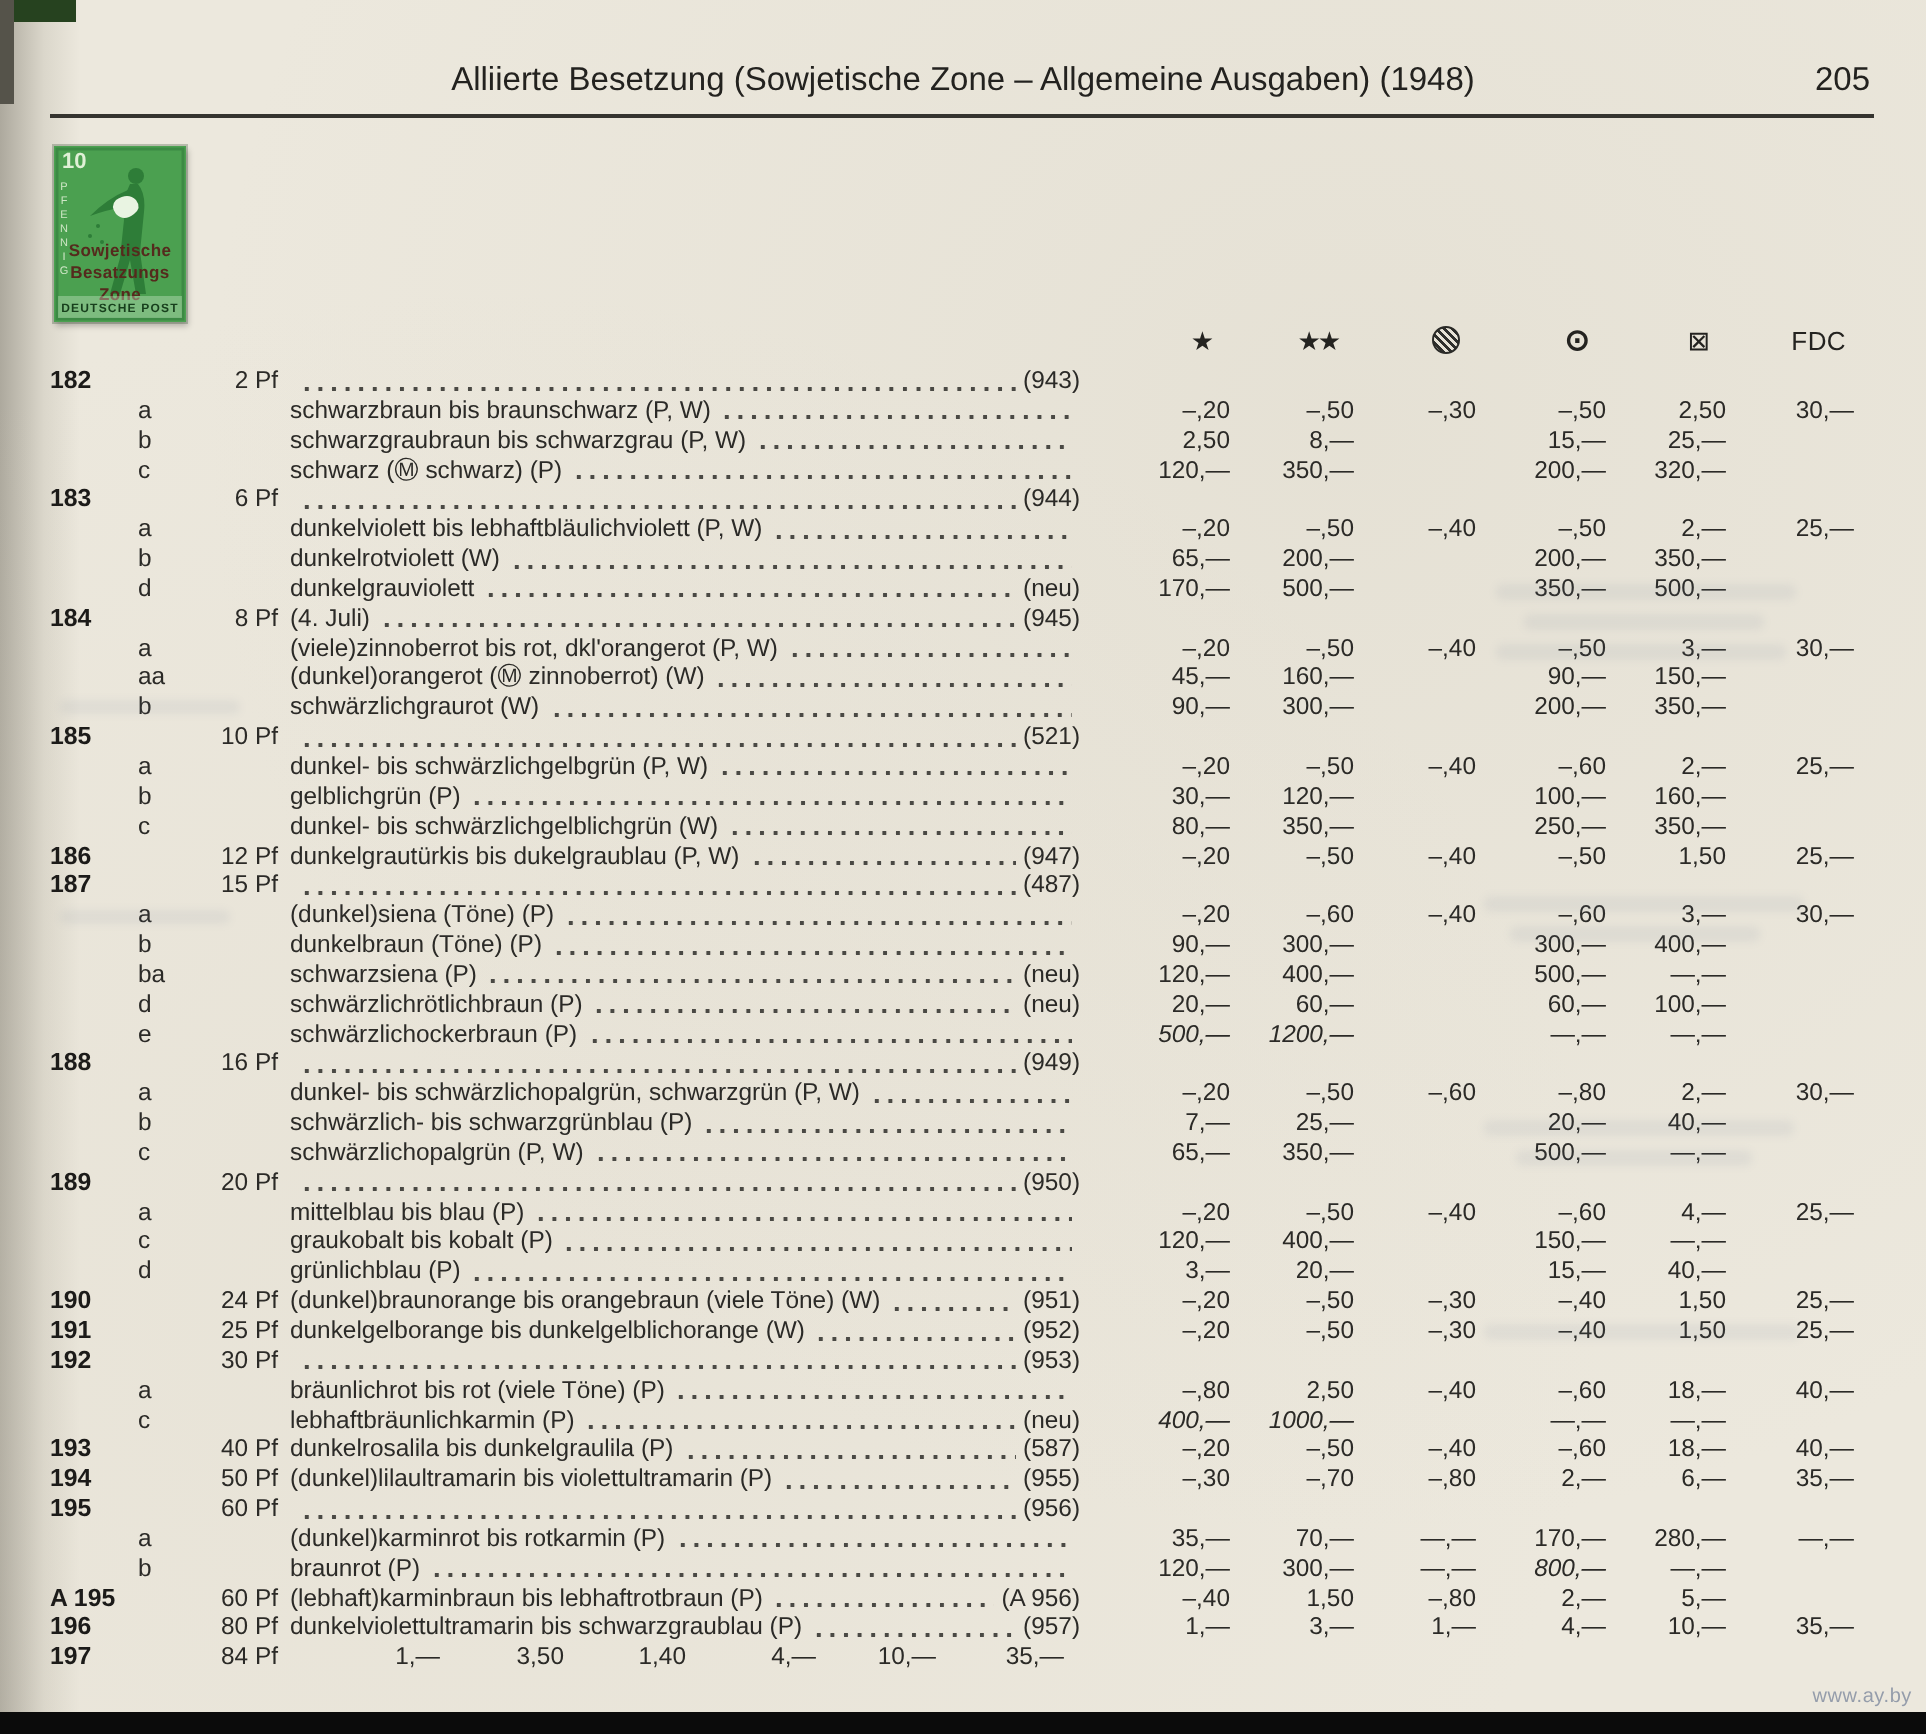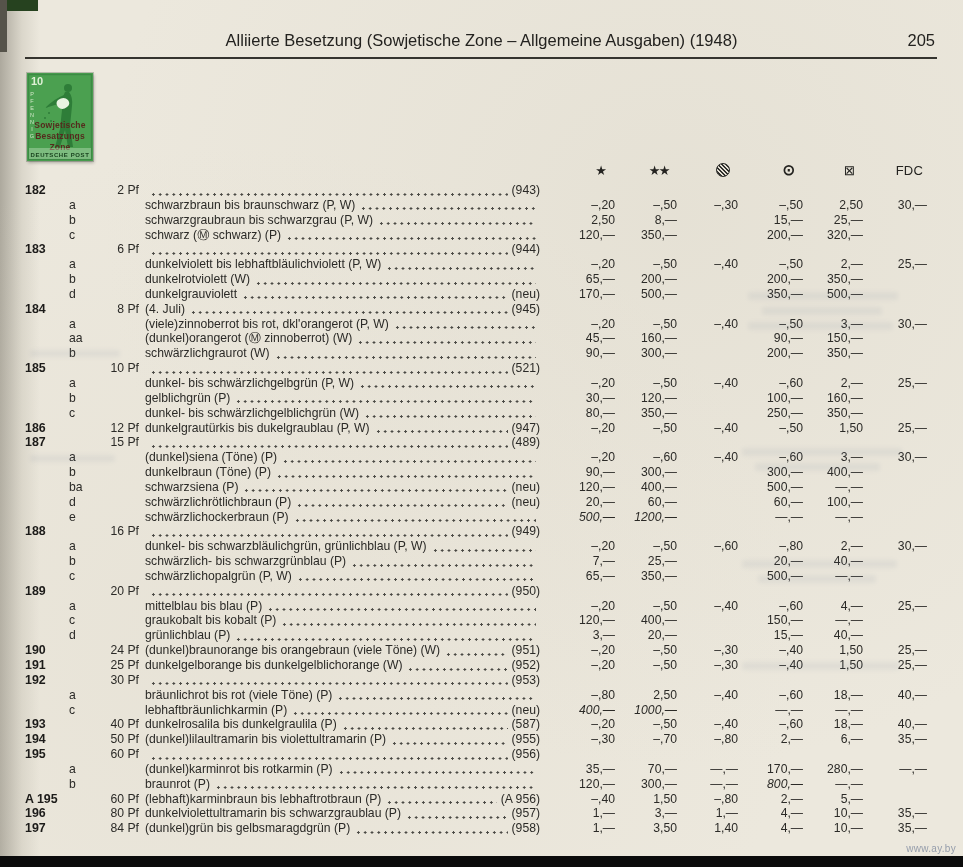--- a/index.html
+++ b/index.html
@@ -373,21 +373,21 @@
           <span class="c-p" style="width: 60px;">1,50</span>
           <span class="c-p" style="width: 64px;">25,—</span>
         </div>
         <div class="trow">
           <span class="c-num">187</span>
           <span class="c-sub"></span>
           <span class="c-pf">15 Pf</span>
           <span class="c-desc">
             <span class="dtext"></span>
             <span class="dots"></span>
-            <span class="ref">(489)</span>
+            <span class="ref">(487)</span>
           </span>
           <span class="c-p" style="width: 75px;"></span>
           <span class="c-p" style="width: 62px;"></span>
           <span class="c-p" style="width: 61px;"></span>
           <span class="c-p" style="width: 65px;"></span>
           <span class="c-p" style="width: 60px;"></span>
           <span class="c-p" style="width: 64px;"></span>
         </div>
         <div class="trow">
           <span class="c-num"></span>
@@ -480,21 +480,21 @@
           <span class="c-p" style="width: 61px;"></span>
           <span class="c-p" style="width: 65px;"></span>
           <span class="c-p" style="width: 60px;"></span>
           <span class="c-p" style="width: 64px;"></span>
         </div>
         <div class="trow">
           <span class="c-num"></span>
           <span class="c-sub">a</span>
           <span class="c-pf"></span>
           <span class="c-desc">
-            <span class="dtext">dunkel- bis schwarzbläulichgrün, grünlichblau (P, W)</span>
+            <span class="dtext">dunkel- bis schwärzlichopalgrün, schwarzgrün (P, W)</span>
             <span class="dots"></span>
           </span>
           <span class="c-p" style="width: 75px;">–,20</span>
           <span class="c-p" style="width: 62px;">–,50</span>
           <span class="c-p" style="width: 61px;">–,60</span>
           <span class="c-p" style="width: 65px;">–,80</span>
           <span class="c-p" style="width: 60px;">2,—</span>
           <span class="c-p" style="width: 64px;">30,—</span>
         </div>
         <div class="trow">
@@ -774,25 +774,20 @@
           <span class="c-p" style="width: 62px;">3,—</span>
           <span class="c-p" style="width: 61px;">1,—</span>
           <span class="c-p" style="width: 65px;">4,—</span>
           <span class="c-p" style="width: 60px;">10,—</span>
           <span class="c-p" style="width: 64px;">35,—</span>
         </div>
         <div class="trow">
           <span class="c-num">197</span>
           <span class="c-sub"></span>
           <span class="c-pf">84 Pf</span>
-          <span class="c-desc">
-            <span class="dtext">(dunkel)grün bis gelbsmaragdgrün (P)</span>
-            <span class="dots"></span>
-            <span class="ref">(958)</span>
-          </span>
           <span class="c-p" style="width: 75px;">1,—</span>
           <span class="c-p" style="width: 62px;">3,50</span>
           <span class="c-p" style="width: 61px;">1,40</span>
           <span class="c-p" style="width: 65px;">4,—</span>
           <span class="c-p" style="width: 60px;">10,—</span>
           <span class="c-p" style="width: 64px;">35,—</span>
         </div>
         <div class="trow rright">
           <span class="c-num"></span>
           <span class="c-sub"></span>

